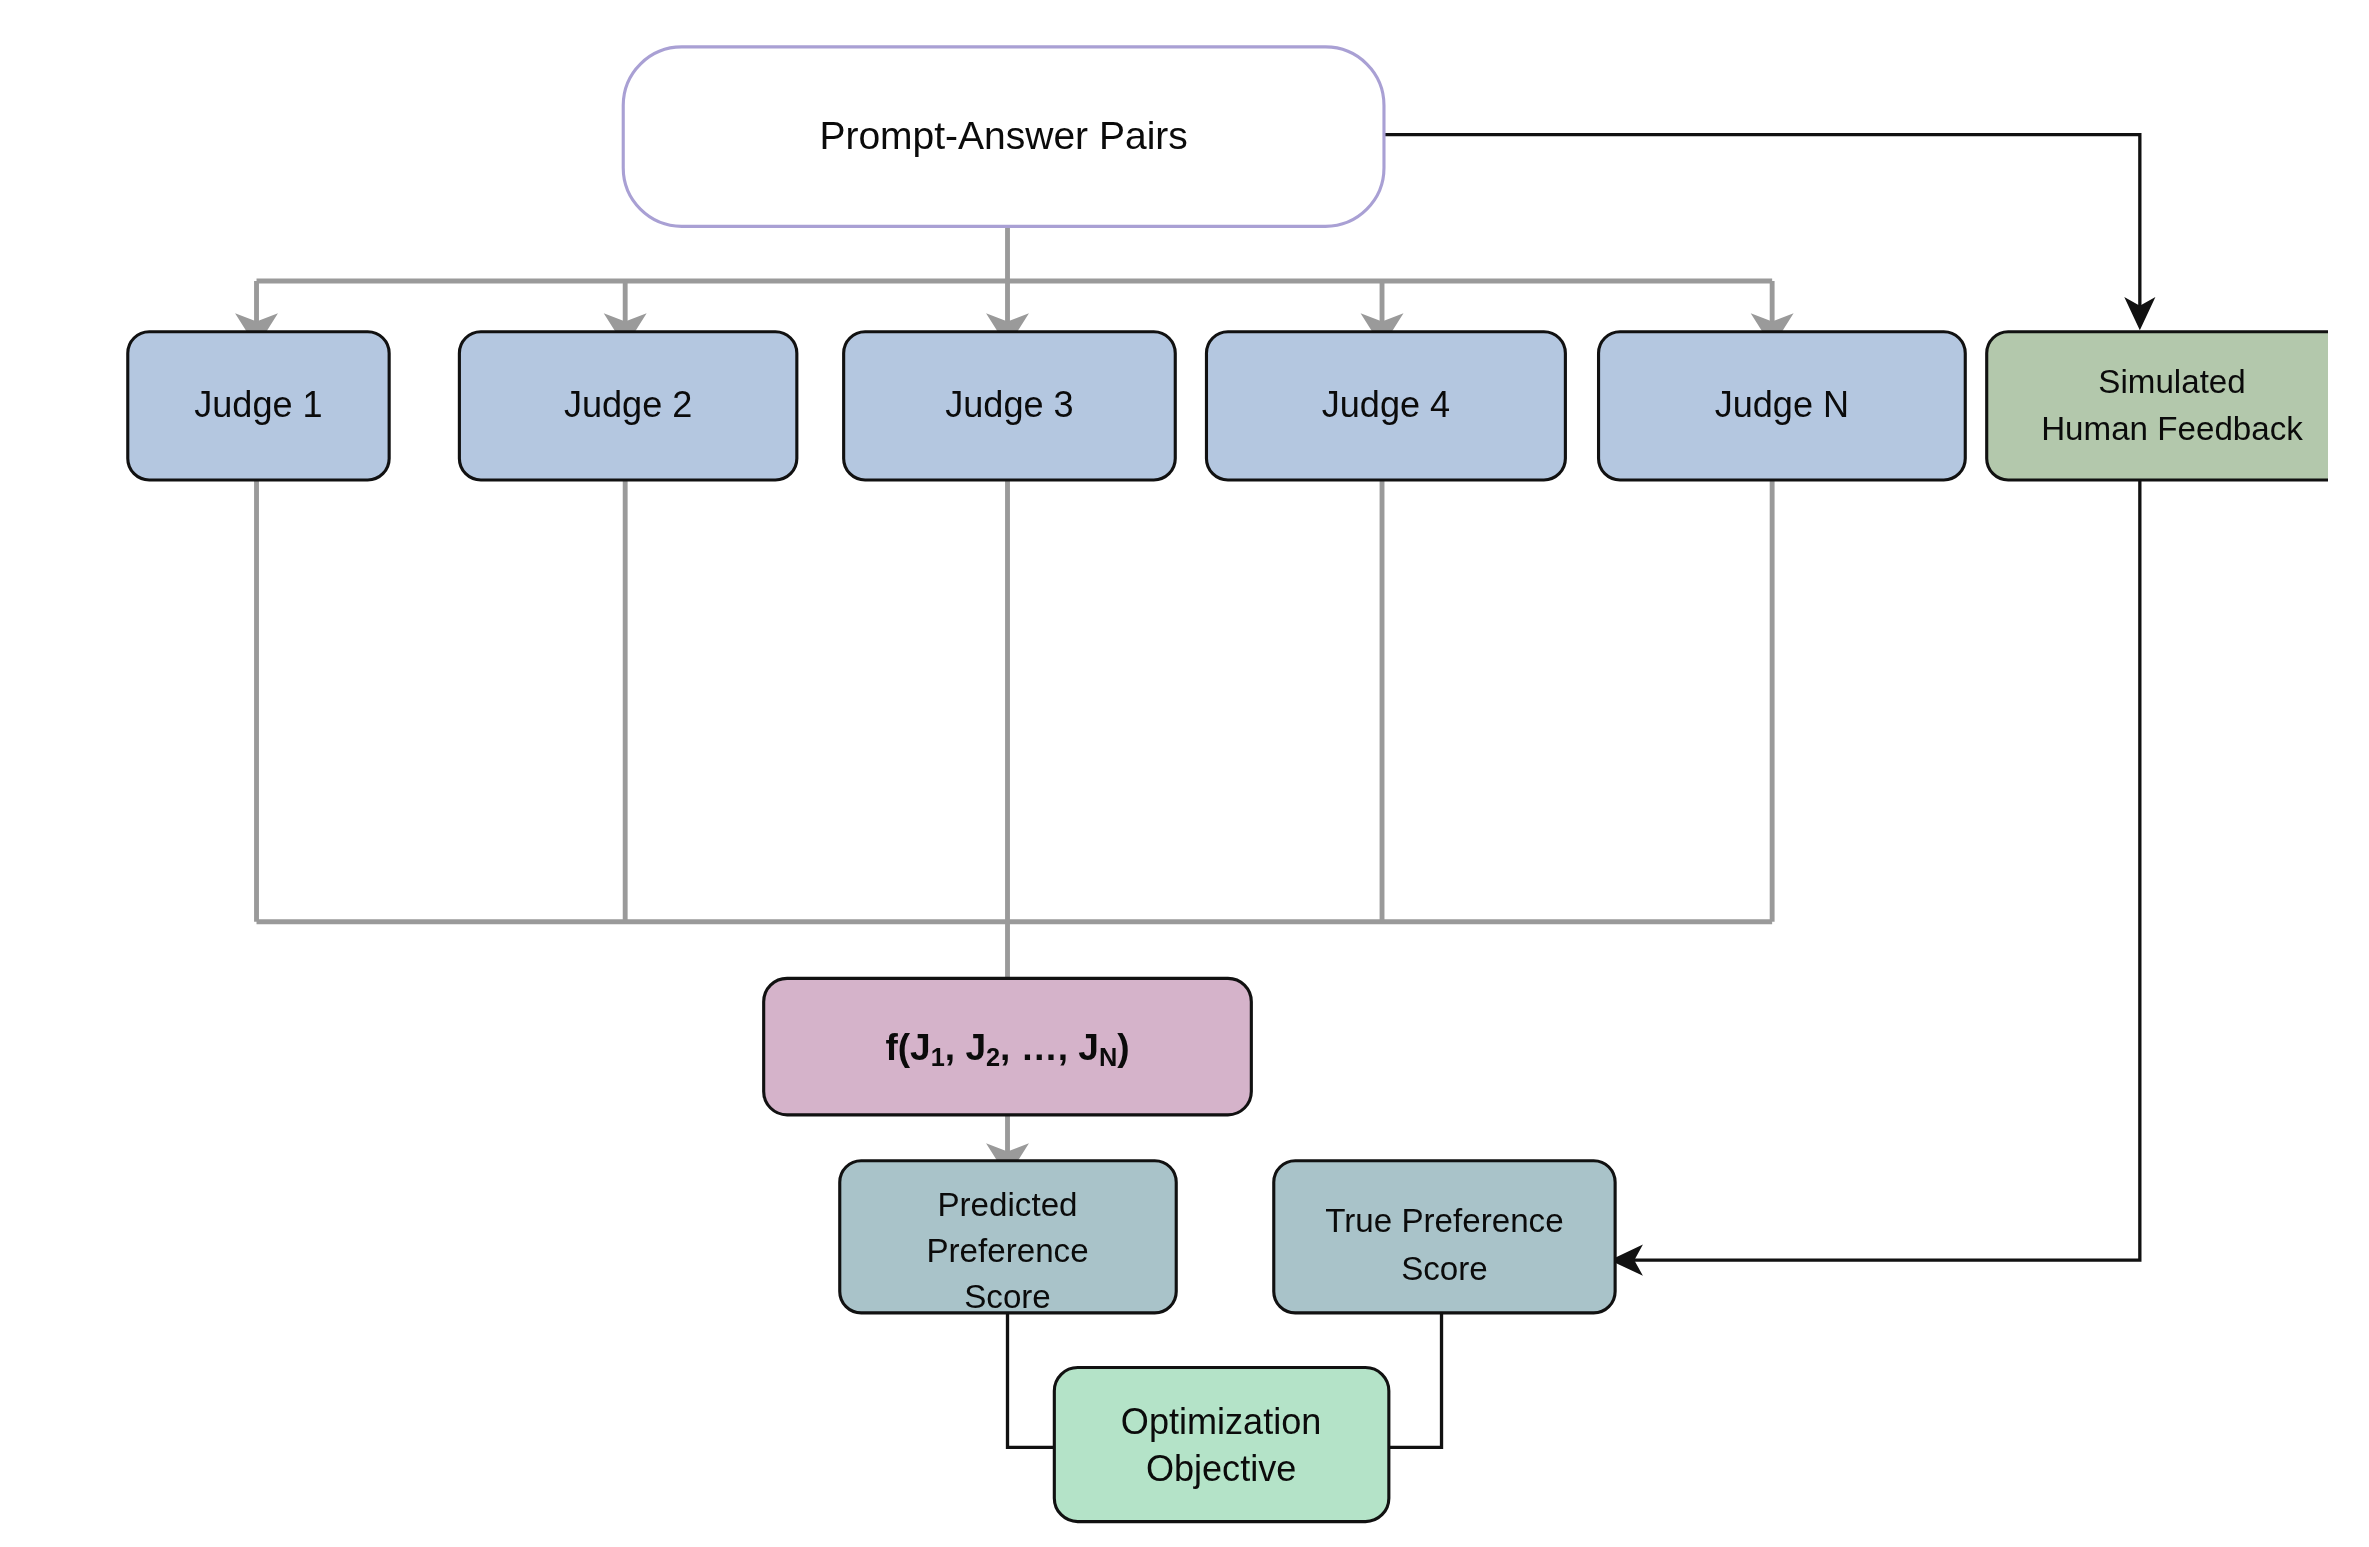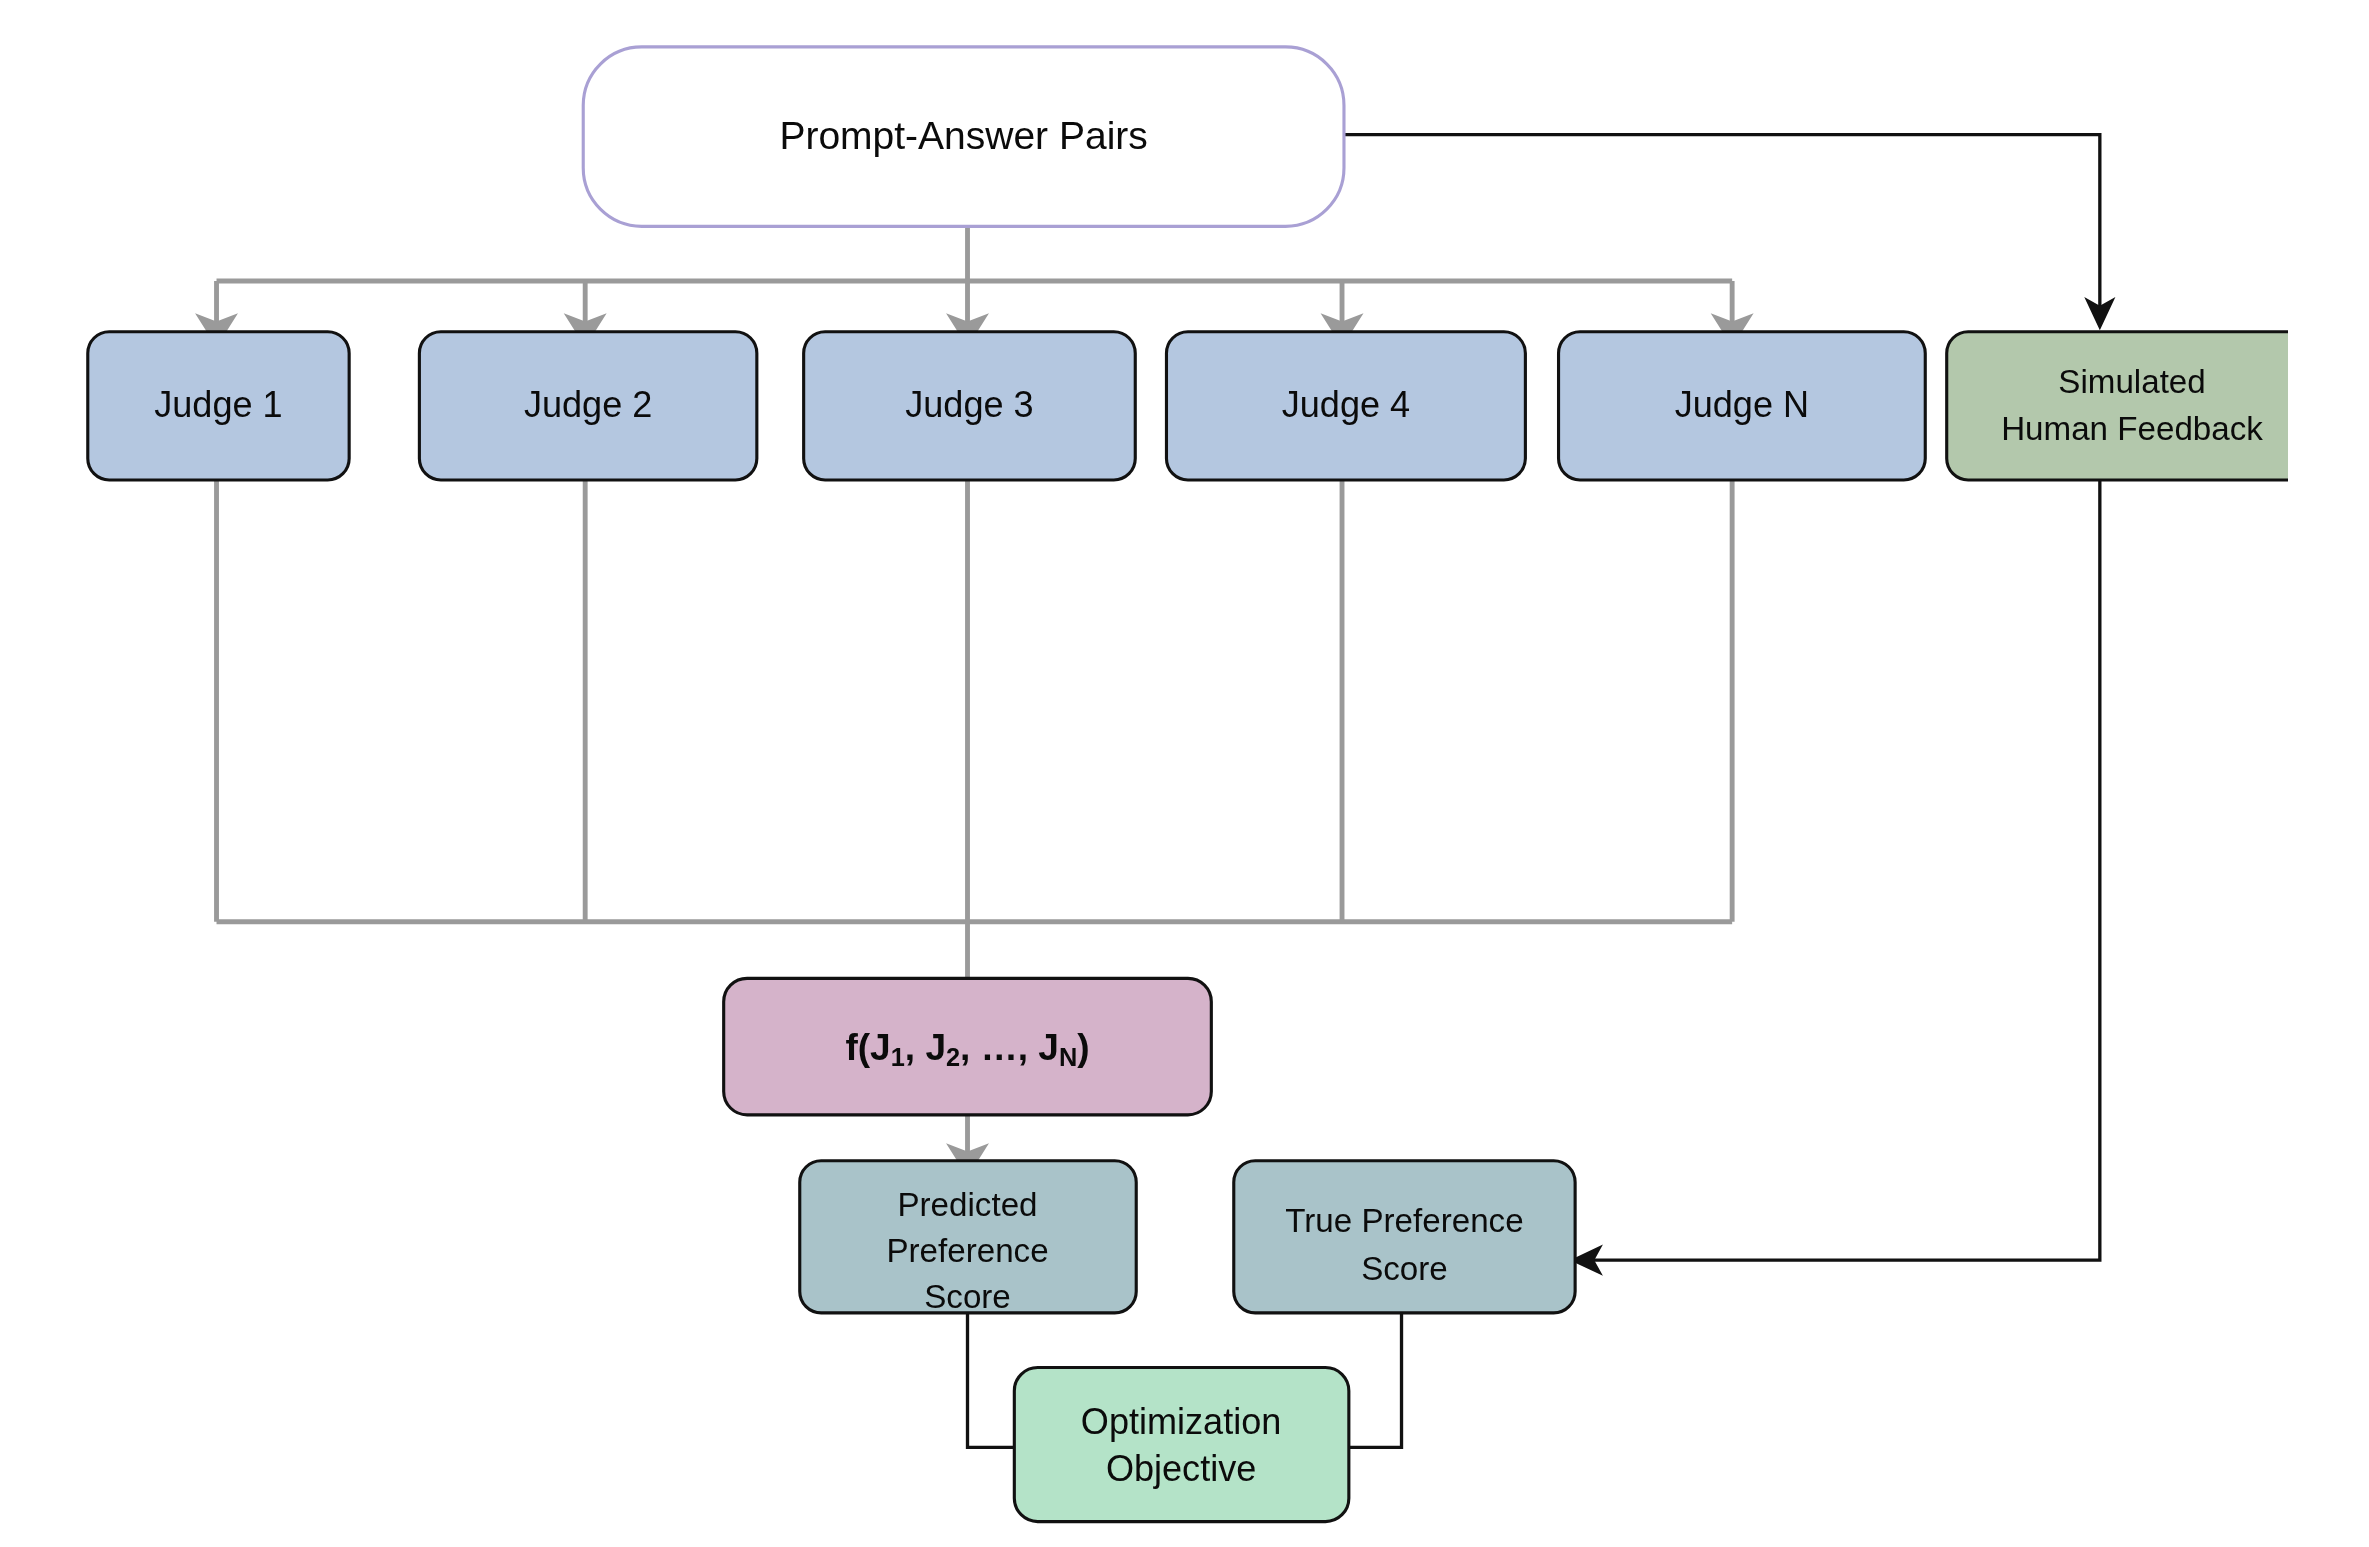--- a/index.html
+++ b/index.html
@@ -9,20 +9,21 @@
   }
   body {
     font-family: "Liberation Sans", sans-serif;
   }
   #diagram-root {
     position: relative;
     width: 2288px;
     height: 1548px;
     background: #ffffff;
     overflow: hidden;
+    margin-left: 40px;
   }
   svg.flow {
     position: absolute;
     top: 0;
     left: 0;
     width: 2370px;
     height: 1548px;
   }
   .node-label {
     font-family: "Liberation Sans", sans-serif;

